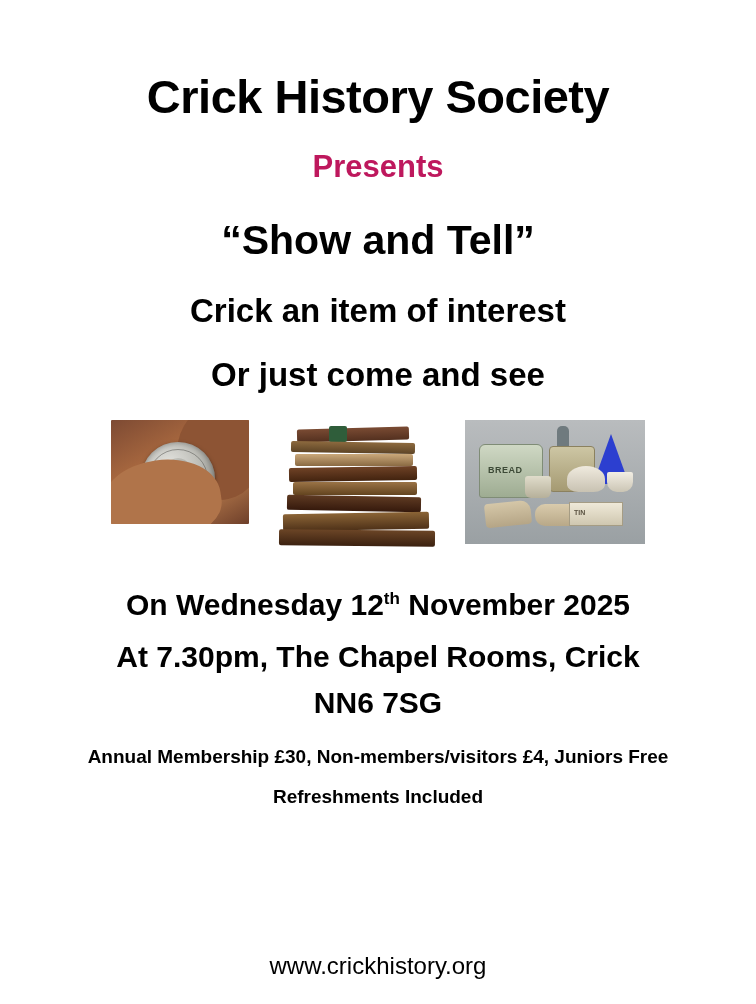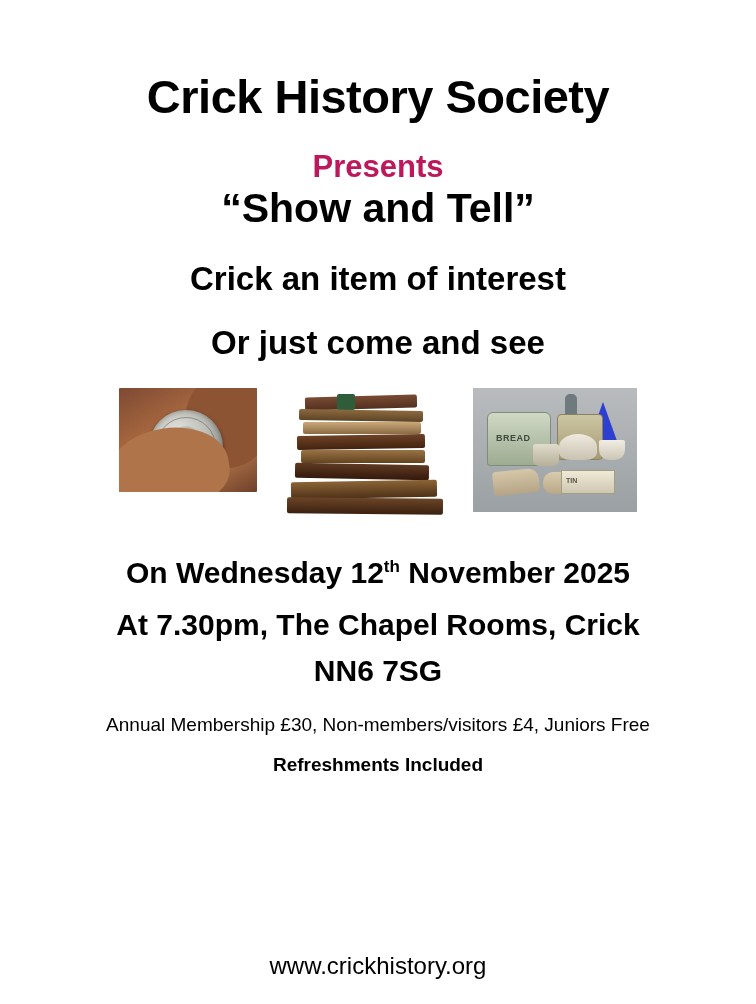--- a/index.html
+++ b/index.html
@@ -32,20 +32,21 @@
     text-align: left;
   }
   .presents {
     margin-top: 28px;
     font-size: 31px;
     font-weight: bold;
     color: #be185d;
     text-align: center;
   }
   .showtell {
+    margin-top: 32px;
     font-size: 41px;
     font-weight: bold;
   }
   .line2 {
     margin-top: 28px;
     font-size: 33px;
     font-weight: bold;
     text-align: center;
   }
   .line3 {
@@ -134,21 +135,21 @@
   .b2 { left: 20px; top: 22px; width: 124px; height: 11px; background: linear-gradient(180deg,#8d6a3f,#5d4426); transform: rotate(1deg); }
   .b3 { left: 24px; top: 34px; width: 118px; height: 12px; background: linear-gradient(180deg,#caa87a,#8a6a43); }
   .b4 { left: 18px; top: 47px; width: 128px; height: 14px; background: linear-gradient(180deg,#6f4226,#42230f); transform: rotate(-1deg); }
   .b5 { left: 22px; top: 62px; width: 124px; height: 13px; background: linear-gradient(180deg,#9a7346,#63441f); }
   .b6 { left: 16px; top: 76px; width: 134px; height: 15px; background: linear-gradient(180deg,#5e3a22,#35190c); transform: rotate(1deg); }
   .b7 { left: 12px; top: 93px; width: 146px; height: 17px; background: linear-gradient(180deg,#8b6436,#4e3118); transform: rotate(-1deg); }
   .b8 { left: 8px;  top: 110px; width: 156px; height: 16px; background: linear-gradient(180deg,#6b4526,#3b2110); transform: rotate(0.5deg); }
   .book-clasp { position: absolute; left: 58px; top: 6px; width: 18px; height: 16px; background: #2f5d3a; border-radius: 2px; }
   
   .kitchen-photo {
-    width: 164px;
+    width: 180px;
     height: 124px;
     background: linear-gradient(180deg, #b9bcbe 0%, #9aa0a3 100%);
   }
   .bread-bin {
     position: absolute; left: 14px; top: 24px; width: 62px; height: 52px;
     background: linear-gradient(180deg,#cfd8c4,#9eac92);
     border-radius: 6px 6px 3px 3px;
     border: 1px solid #7f8c76;
   }
   .bread-bin .lbl {
@@ -213,21 +214,21 @@
   }
   .postcode {
     margin-top: 12px;
     font-size: 30px;
     font-weight: bold;
     text-align: left;
   }
   .fees {
     margin-top: 26px;
     font-size: 19px;
-    font-weight: normal;
+    font-weight: bold;
     text-align: center;
   }
   .refreshments {
     margin-top: 18px;
     font-size: 19px;
     font-weight: bold;
     text-align: center;
   }
   .website {
     position: absolute;

